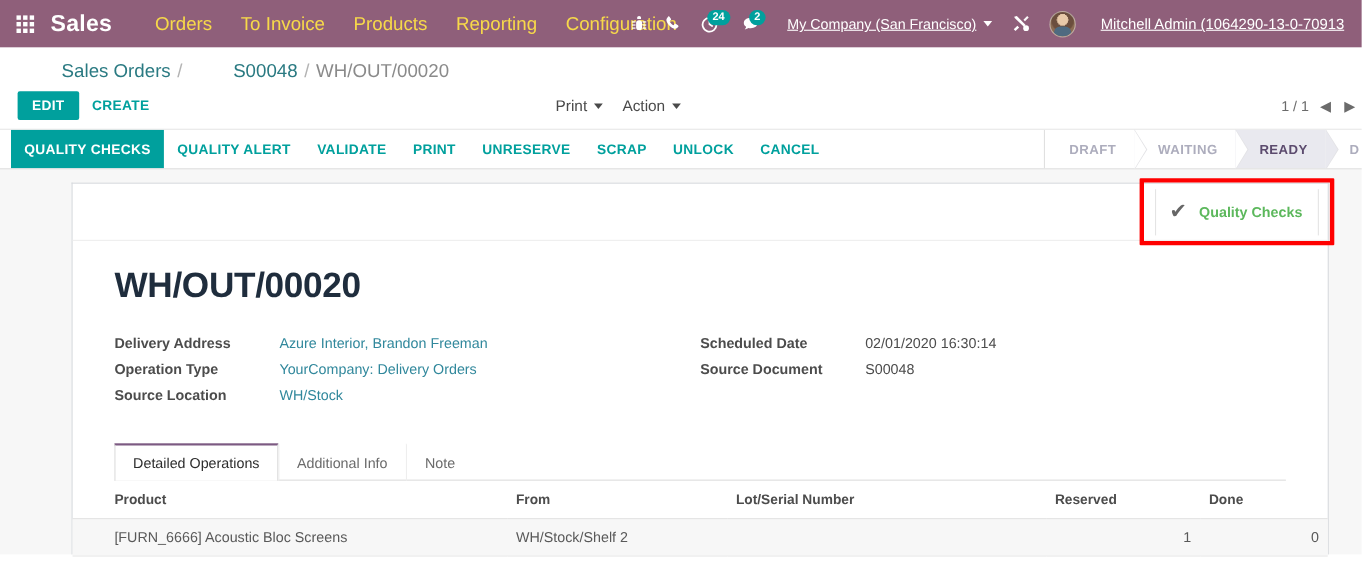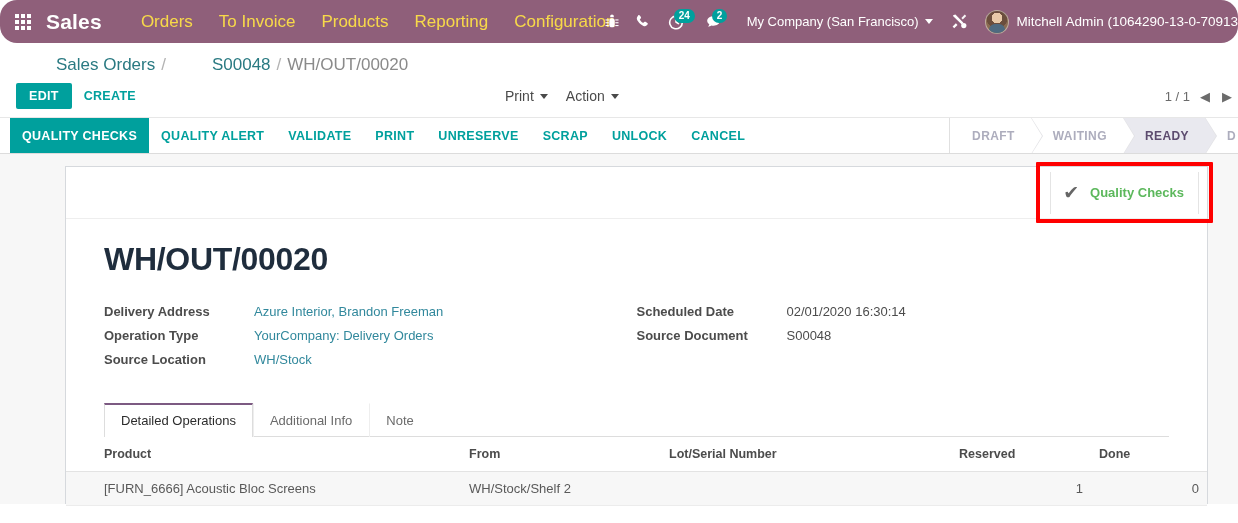--- a/index.html
+++ b/index.html
@@ -15,21 +15,20 @@
   
   .navbar {
     height: 43px;
     background: #8f5f7a;
     display: flex;
     align-items: center;
     color: #ffffff;
     position: relative;
     white-space: nowrap;
     overflow: hidden;
-    border-radius: 17px;
   }
   .apps-menu {
     width: 46px;
     height: 43px;
     display: flex;
     align-items: center;
     justify-content: center;
     cursor: pointer;
   }
   .apps-grid {
@@ -55,21 +54,22 @@
     line-height: 43px;
     cursor: pointer;
     opacity: .95;
   }
   .nav-right {
     position: absolute;
     right: 0; top: 0;
     height: 43px;
     display: flex;
     align-items: center;
-    padding-right: 0;
+    padding-right: 16px;
+    text-decoration: underline;
   }
   .sys-icon {
     width: 30px; height: 43px;
     display: flex; align-items: center; justify-content: center;
     cursor: pointer; position: relative;
     color: #fff;
   }
   .sys-icon.wide { width: 38px; }
   .badge {
     background: #00a09d;
@@ -87,21 +87,21 @@
     cursor: pointer; display: flex; align-items: center; gap: 6px;
   }
   .caret-down {
     width: 0; height: 0;
     border-left: 4px solid transparent;
     border-right: 4px solid transparent;
     border-top: 5px solid #ffffff;
     display: inline-block;
   }
   .user-menu {
-    display: flex; align-items: center; gap: 8px;
+    display: flex; align-items: center; gap: 23px;
     font-size: 13.5px; color: #fff; cursor: pointer;
     padding-left: 6px;
   }
   .avatar {
     width: 24px; height: 24px; border-radius: 50%;
     background: radial-gradient(circle at 50% 32%, #e8c9a8 0 28%, #6b4e3d 29% 56%, #8a6b52 57% 100%);
     border: 1px solid rgba(255,255,255,.45);
     flex: none;
     overflow: hidden;
     position: relative;

